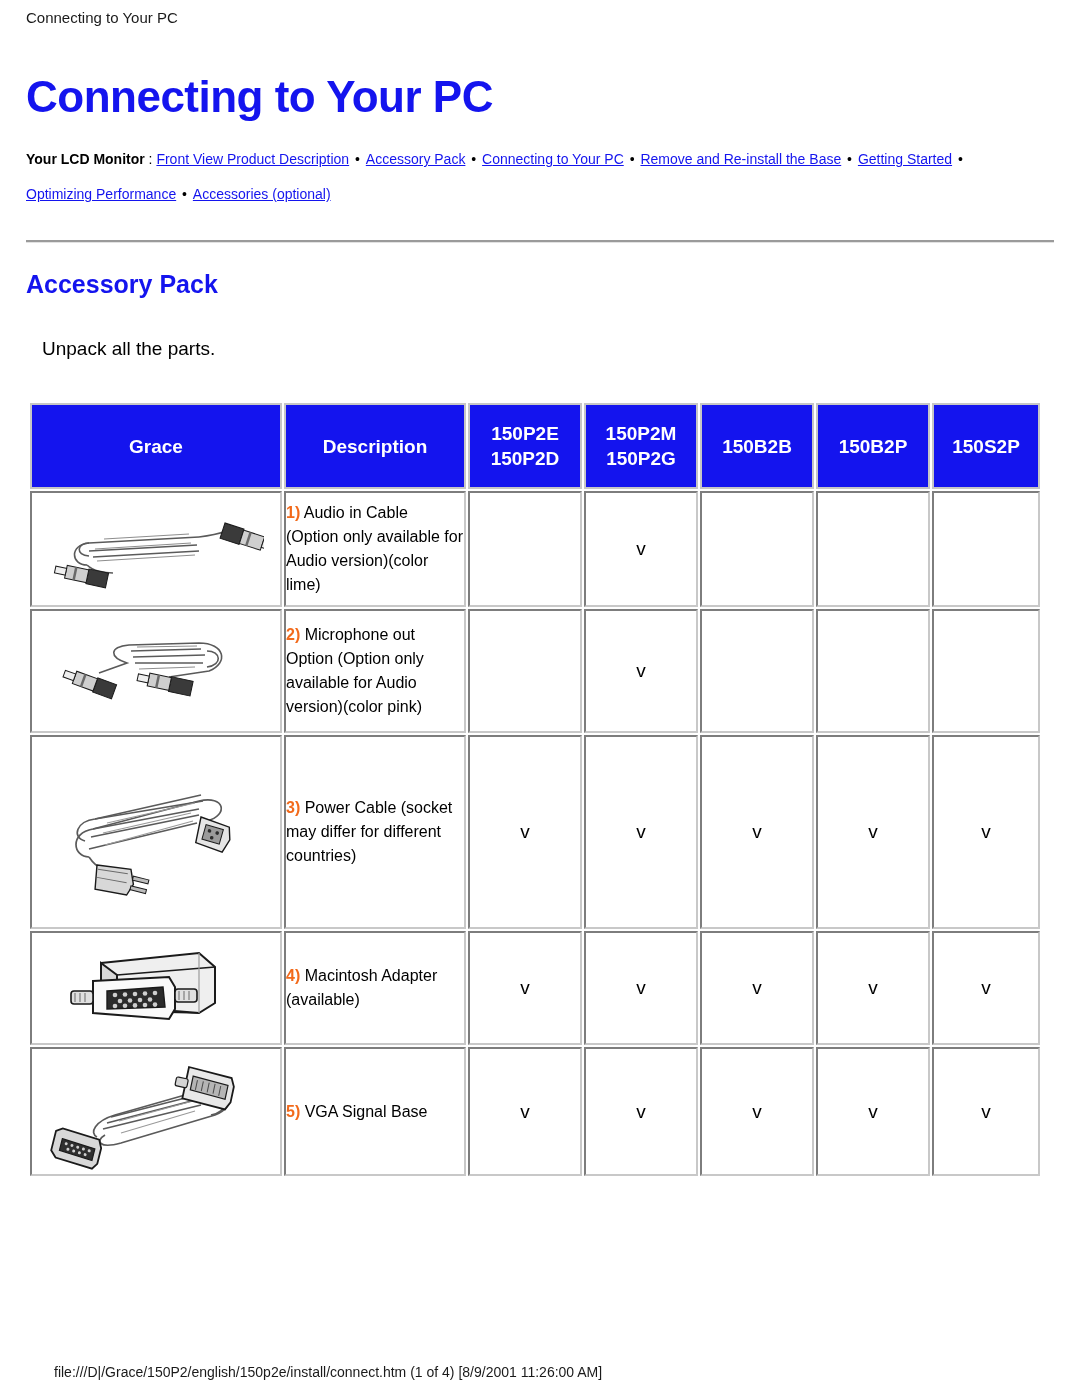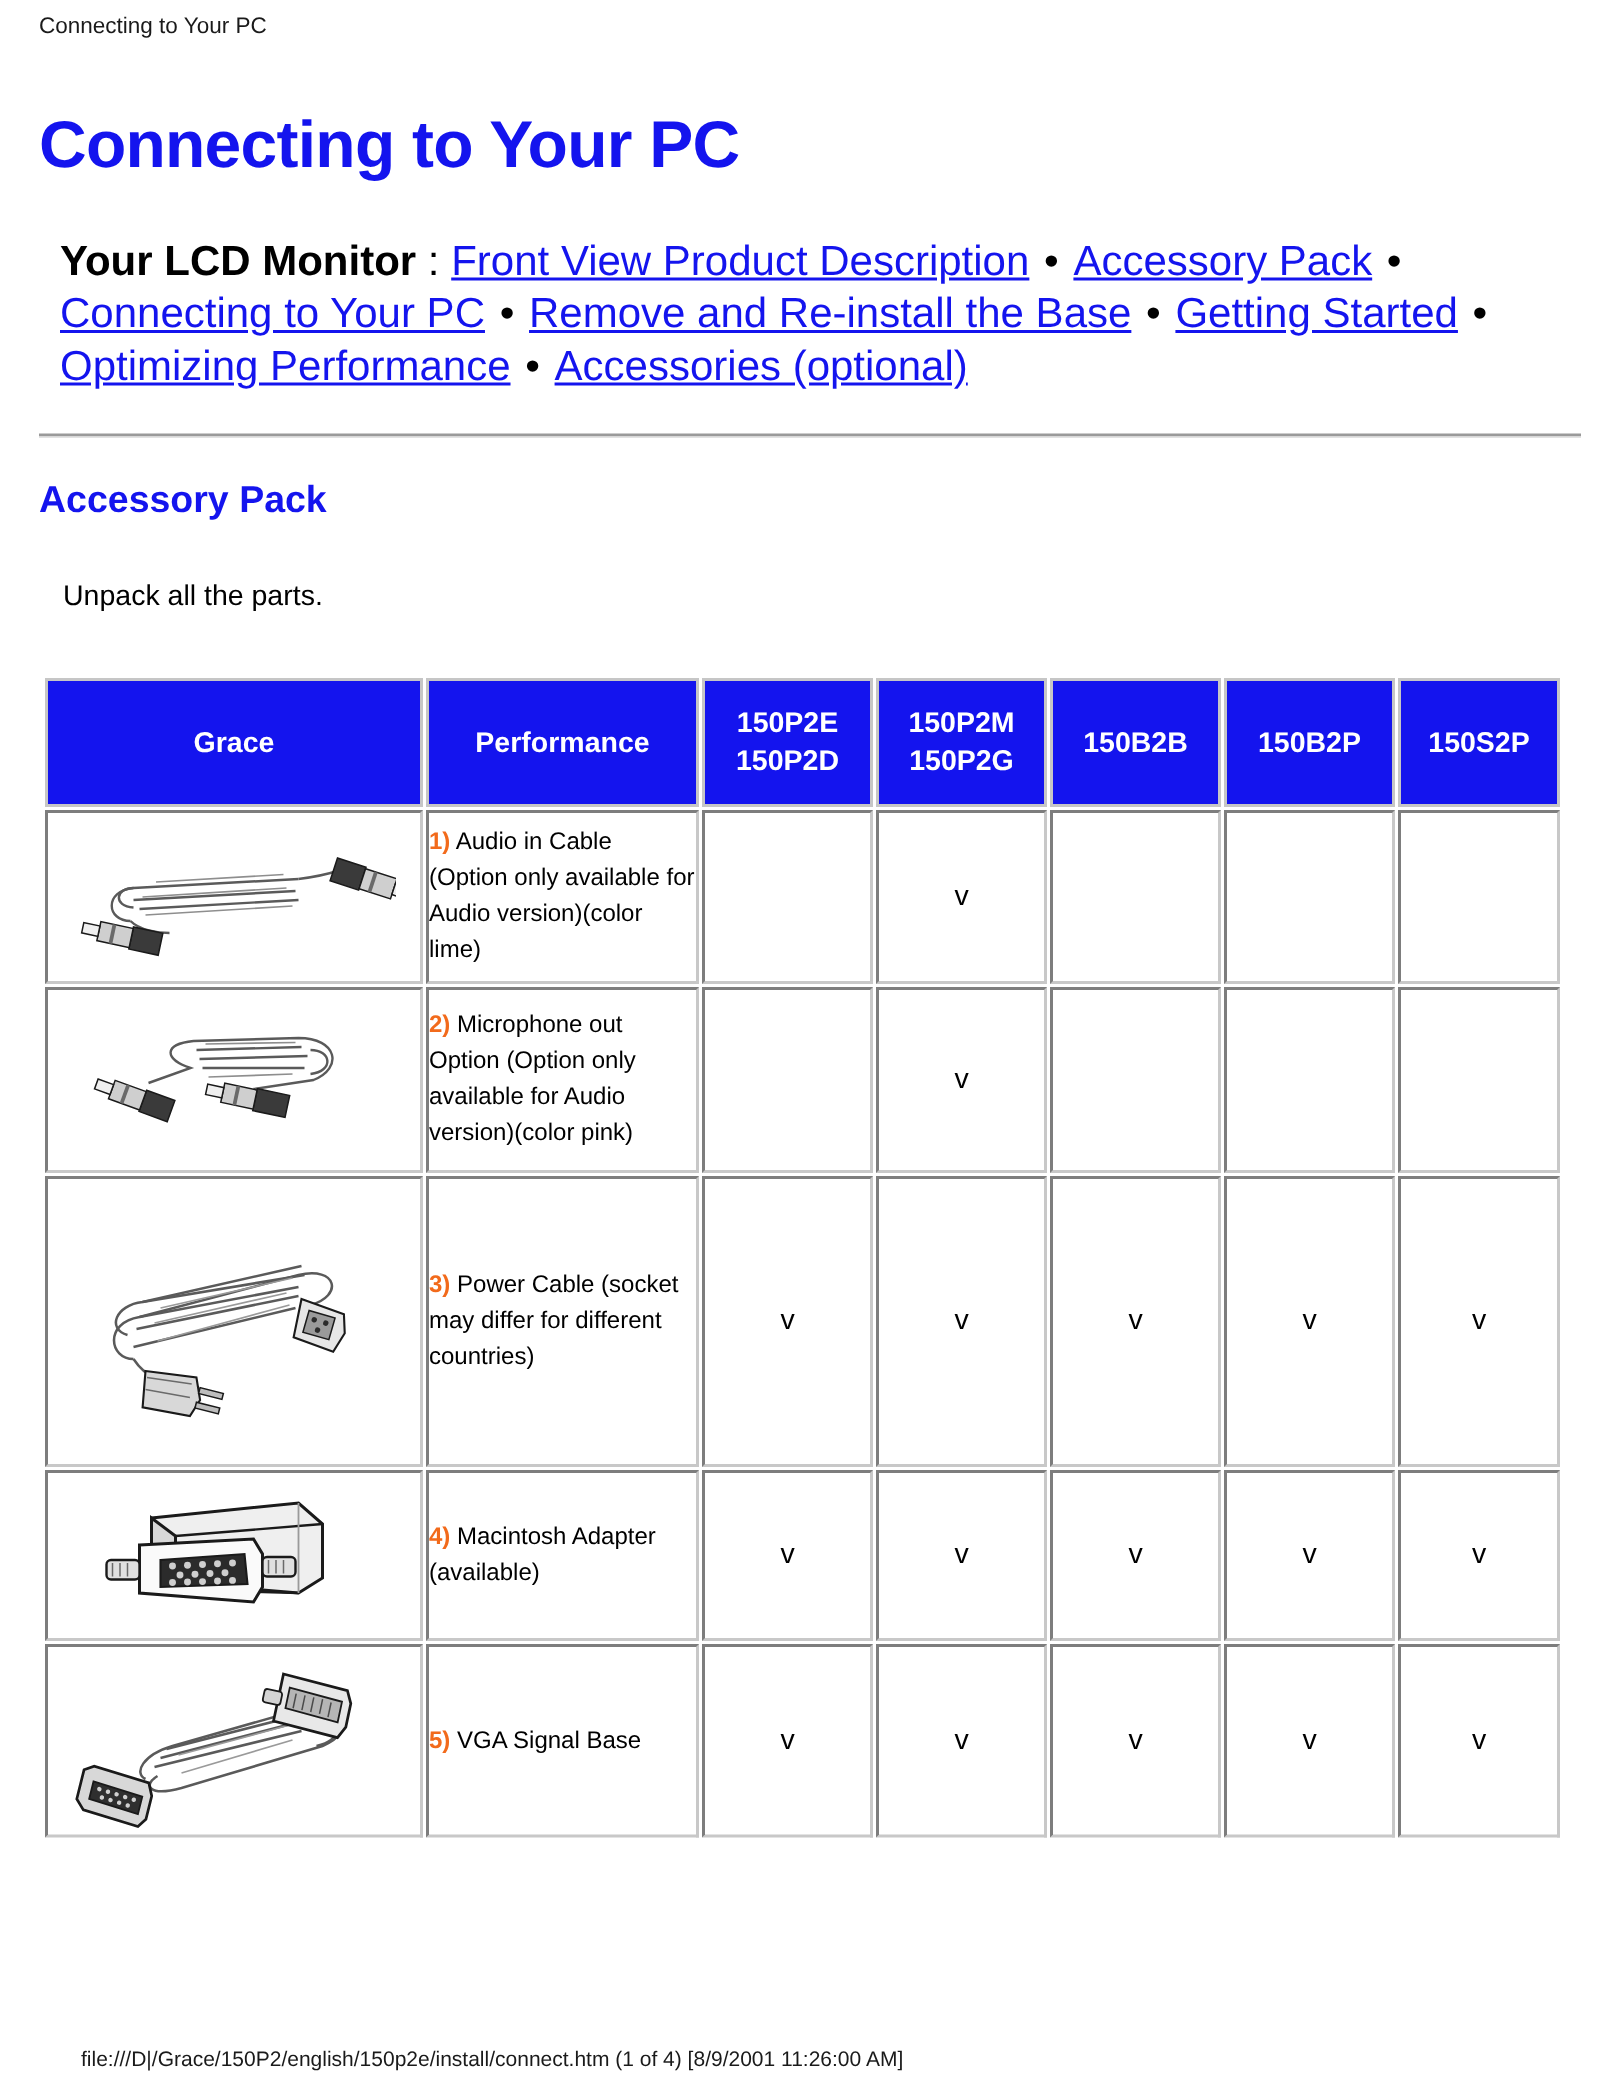--- a/index.html
+++ b/index.html
@@ -39,23 +39,23 @@
     padding: 22px 0 0 26px;
     font-size: 44px;
     line-height: 54px;
     font-weight: bold;
     color: #1414ee;
     letter-spacing: -0.5px;
   }
 
   
   .navline {
-    margin: 14px;
+    margin: 0;
     padding: 18px 50px 0 26px;
-    font-size: 28px;
+    font-size: 14px;
     line-height: 35px;
     color: #000;
   }
   .navline .lead {
     font-weight: bold;
     color: #000;
   }
   .navline a {
     color: #1414ee;
     text-decoration: underline;
@@ -195,21 +195,21 @@
           <col class="c-b2b">
           <col class="c-b2p">
           <col class="c-s2p">
       </colgroup>
       <thead>
         <tr>
           <th>
             <span>Grace</span>
           </th>
           <th>
-            <span>Performance</span>
+            <span>Description</span>
           </th>
           <th>
             <span>150P2E</span><br>
             <span>150P2D</span>
           </th>
           <th>
             <span>150P2M</span><br>
             <span>150P2G</span>
           </th>
           <th>

